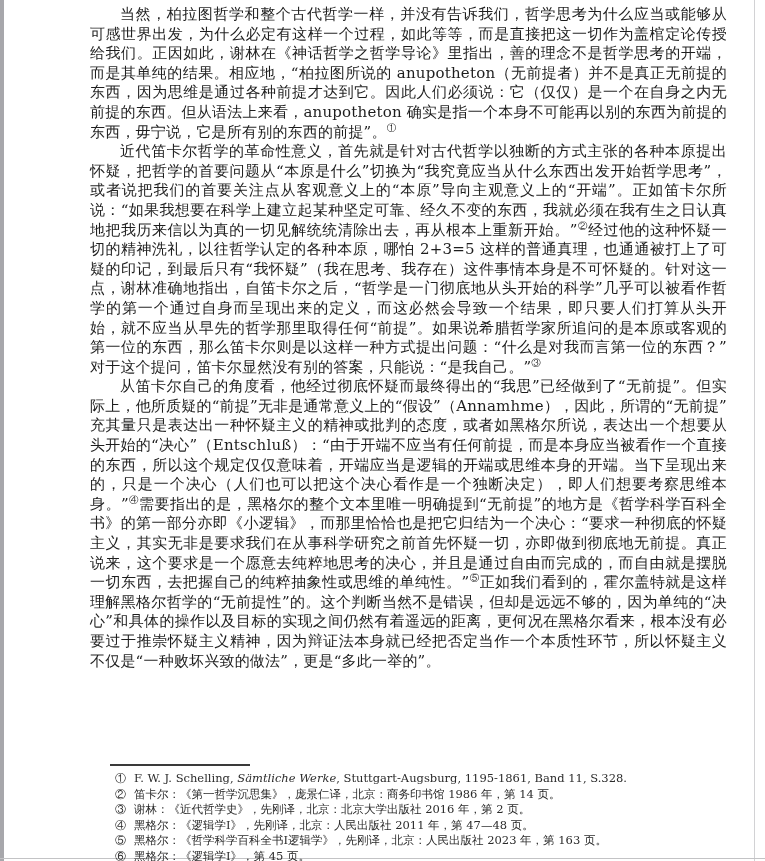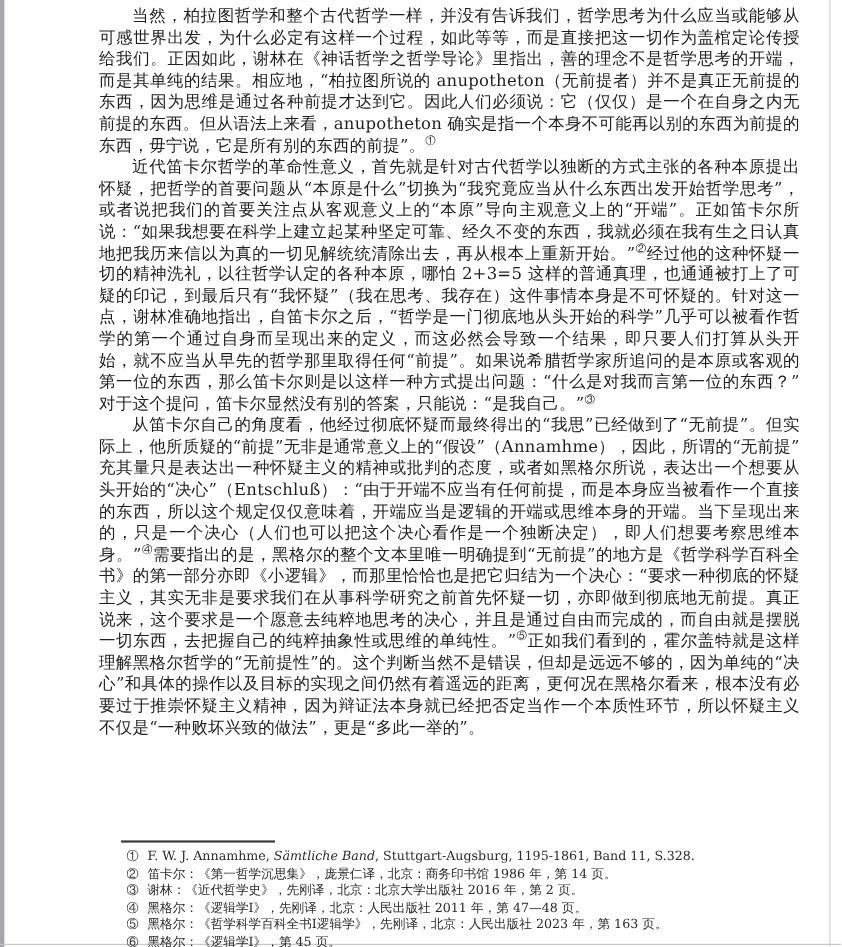--- a/index.html
+++ b/index.html
@@ -105,21 +105,21 @@
       <p class="para"><span>当然，柏拉图哲学和整个古代哲学一样，并没有告诉我们，哲学思考为什么应当或能够从可感世界出发，为什么必定有这样一个过程，如此等等，而是直接把这一切作为盖棺定论传授给我们。正因如此，谢林在《神话哲学之哲学导论》里指出，善的理念不是哲学思考的开端，而是其单纯的结果。相应地，“柏拉图所说的 anupotheton（无前提者）并不是真正无前提的东西，因为思维是通过各种前提才达到它。因此人们必须说：它（仅仅）是一个在自身之内无前提的东西。但从语法上来看，anupotheton 确实是指一个本身不可能再以别的东西为前提的东西，毋宁说，它是所有别的东西的前提”。</span><sup class="fnref">①</sup></p>
       <p class="para"><span>近代笛卡尔哲学的革命性意义，首先就是针对古代哲学以独断的方式主张的各种本原提出怀疑，把哲学的首要问题从“本原是什么”切换为“我究竟应当从什么东西出发开始哲学思考”，或者说把我们的首要关注点从客观意义上的“本原”导向主观意义上的“开端”。正如笛卡尔所说：“如果我想要在科学上建立起某种坚定可靠、经久不变的东西，我就必须在我有生之日认真地把我历来信以为真的一切见解统统清除出去，再从根本上重新开始。”</span><sup class="fnref">②</sup><span>经过他的这种怀疑一切的精神洗礼，以往哲学认定的各种本原，哪怕 2+3=5 这样的普通真理，也通通被打上了可疑的印记，到最后只有“我怀疑”（我在思考、我存在）这件事情本身是不可怀疑的。针对这一点，谢林准确地指出，自笛卡尔之后，“哲学是一门彻底地从头开始的科学”几乎可以被看作哲学的第一个通过自身而呈现出来的定义，而这必然会导致一个结果，即只要人们打算从头开始，就不应当从早先的哲学那里取得任何“前提”。如果说希腊哲学家所追问的是本原或客观的第一位的东西，那么笛卡尔则是以这样一种方式提出问题：“什么是对我而言第一位的东西？”对于这个提问，笛卡尔显然没有别的答案，只能说：“是我自己。”</span><sup class="fnref">③</sup></p>
       <p class="para"><span>从笛卡尔自己的角度看，他经过彻底怀疑而最终得出的“我思”已经做到了“无前提”。但实际上，他所质疑的“前提”无非是通常意义上的“假设”（Annamhme），因此，所谓的“无前提”充其量只是表达出一种怀疑主义的精神或批判的态度，或者如黑格尔所说，表达出一个想要从头开始的“决心”（Entschluß）：“由于开端不应当有任何前提，而是本身应当被看作一个直接的东西，所以这个规定仅仅意味着，开端应当是逻辑的开端或思维本身的开端。当下呈现出来的，只是一个决心（人们也可以把这个决心看作是一个独断决定），即人们想要考察思维本身。”</span><sup class="fnref">④</sup><span>需要指出的是，黑格尔的整个文本里唯一明确提到“无前提”的地方是《哲学科学百科全书》的第一部分亦即《小逻辑》，而那里恰恰也是把它归结为一个决心：“要求一种彻底的怀疑主义，其实无非是要求我们在从事科学研究之前首先怀疑一切，亦即做到彻底地无前提。真正说来，这个要求是一个愿意去纯粹地思考的决心，并且是通过自由而完成的，而自由就是摆脱一切东西，去把握自己的纯粹抽象性或思维的单纯性。”</span><sup class="fnref">⑤</sup><span>正如我们看到的，霍尔盖特就是这样理解黑格尔哲学的“无前提性”的。这个判断当然不是错误，但却是远远不够的，因为单纯的“决心”和具体的操作以及目标的实现之间仍然有着遥远的距离，更何况在黑格尔看来，根本没有必要过于推崇怀疑主义精神，因为辩证法本身就已经把否定当作一个本质性环节，所以怀疑主义不仅是“一种败坏兴致的做法”，更是“多此一举的”。</span></p>
     </div>
 
   <div class="footnote-sep"></div>
 
   <div class="footnotes">
       <div class="fn-item">
         <span class="fn-num">①</span>
-        <span class="fn-text"><span>F. W. J. Annamhme, </span><i>Sämtliche Band</i><span>, Stuttgart-Augsburg, 1195-1861, Band 11, S.328.</span></span>
+        <span class="fn-text"><span>F. W. J. Schelling, </span><i>Sämtliche Werke</i><span>, Stuttgart-Augsburg, 1195-1861, Band 11, S.328.</span></span>
       </div>
       <div class="fn-item">
         <span class="fn-num">②</span>
         <span class="fn-text"><span>笛卡尔：《第一哲学沉思集》，庞景仁译，北京：商务印书馆 1986 年，第 14 页。</span></span>
       </div>
       <div class="fn-item">
         <span class="fn-num">③</span>
         <span class="fn-text"><span>谢林：《近代哲学史》，先刚译，北京：北京大学出版社 2016 年，第 2 页。</span></span>
       </div>
       <div class="fn-item">

